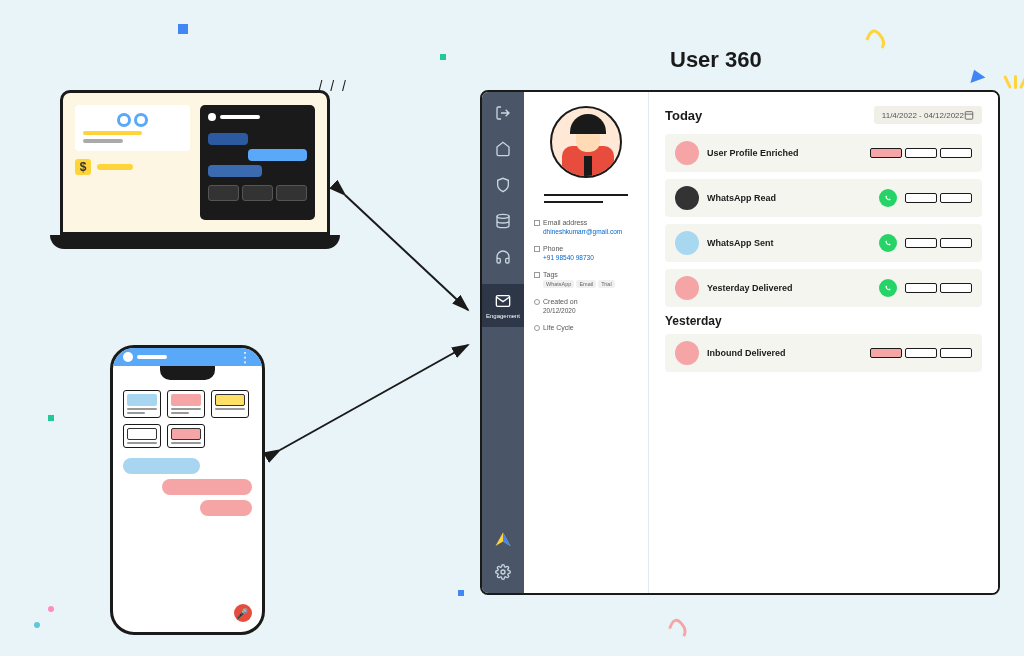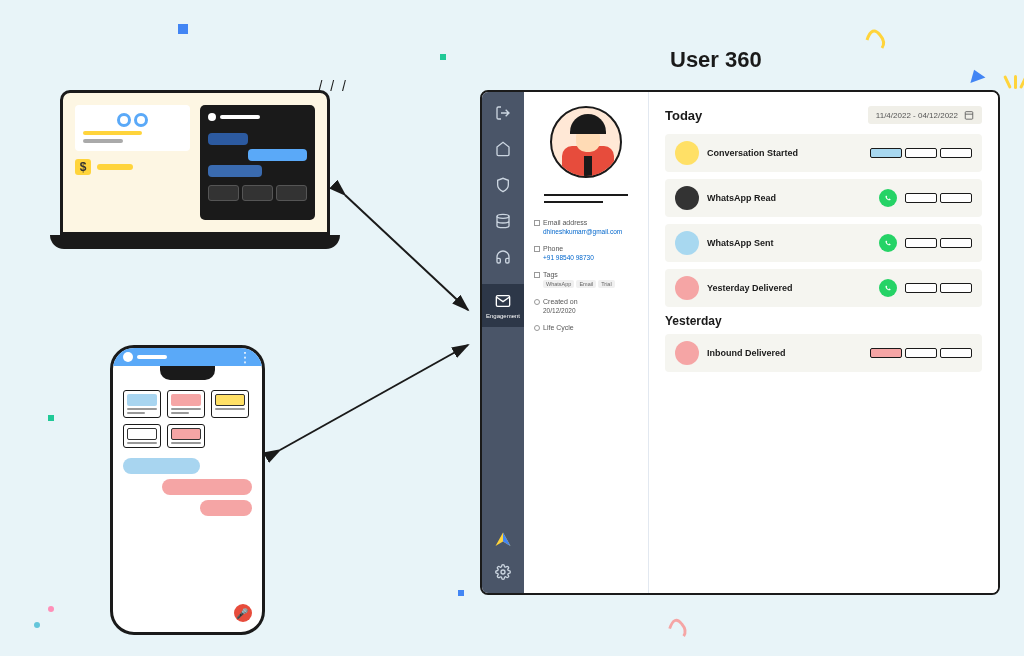--- a/index.html
+++ b/index.html
@@ -83,21 +83,21 @@
 .field-row { display: flex; align-items: center; gap: 3px; }
 .field-icon { width: 6px; height: 6px; border: 1px solid #999; }
 .field-label { color: #555; }
 .field-value { color: #0066cc; font-size: 6.5px; padding-left: 9px; }
 .field-tags { display: flex; gap: 2px; flex-wrap: wrap; padding-left: 9px; }
 .tag-chip { background: #f0f0f0; border-radius: 2px; padding: 1px 3px; font-size: 5.5px; color: #666; }
 
 .timeline-panel { flex: 1; padding: 14px 16px; background: #fff; overflow: hidden; }
 .timeline-header { display: flex; justify-content: space-between; align-items: center; margin-bottom: 10px; }
 .section-title { font-size: 13px; font-weight: 700; color: #1a1a1a; }
-.date-picker { display: flex; align-items: center; gap: 6px; background: #f0efe8; border-radius: 3px; padding: 4px 8px; font-size: 8px; color: #555; cursor: pointer; }
+.date-picker { display: flex; align-items: center; background: #f0efe8; border-radius: 3px; padding: 4px 8px; font-size: 8px; color: #555; cursor: pointer; }
 .cal-icon { width: 10px; height: 10px; }
 
 .event-row { display: flex; align-items: center; gap: 8px; background: #f5f5f0; border-radius: 4px; padding: 7px 10px; margin-bottom: 7px; }
 .event-dot { width: 24px; height: 24px; border-radius: 50%; flex-shrink: 0; }
 .dot-blue { background: #a8d8f0; }
 .dot-pink { background: #f5a5a5; }
 .dot-yellow { background: #ffe066; }
 .dot-dark { background: #333; }
 .event-label { font-size: 9px; font-weight: 600; color: #1a1a1a; flex: 1; }
 .wa-icon { width: 18px; height: 18px; background: #25d366; border-radius: 50%; display: flex; align-items: center; justify-content: center; }
@@ -336,24 +336,24 @@
       <div class="date-picker">
         <span>11/4/2022 - 04/12/2022</span>
         <svg class="cal-icon" viewBox="0 0 24 24">
             <rect x="3" y="4" width="18" height="18" rx="2" stroke="#555" fill="none" stroke-width="2"></rect>
             <line x1="3" y1="10" x2="21" y2="10" stroke="#555" stroke-width="2"></line>
           </svg>
       </div>
     </div>
     <div id="today-events">
         <div class="event-row">
-          <div class="event-dot dot-yellow"></div>
-          <div class="event-label">Conversation Started</div>
+          <div class="event-dot dot-pink"></div>
+          <div class="event-label">User Profile Enriched</div>
           <div class="event-bars">
-            <div class="ebar eb-blue"></div>
+            <div class="ebar eb-red"></div>
             <div class="ebar"></div>
             <div class="ebar"></div>
           </div>
         </div>
         <div class="event-row">
           <div class="event-dot dot-dark"></div>
           <div class="event-label">WhatsApp Read</div>
           <div class="wa-icon">
             <svg viewBox="0 0 24 24">
               <path d="M17.472 14.382c-.297-.149-1.758-.867-2.03-.967-.273-.099-.471-.148-.67.15-.197.297-.767.966-.94 1.164-.173.199-.347.223-.644.075-.297-.15-1.255-.463-2.39-1.475-.883-.788-1.48-1.761-1.653-2.059-.173-.297-.018-.458.13-.606.134-.133.298-.347.446-.52.149-.174.198-.298.298-.497.099-.198.05-.371-.025-.52-.075-.149-.669-1.612-.916-2.207-.242-.579-.487-.5-.669-.51-.173-.008-.371-.01-.57-.01-.198 0-.52.074-.792.372-.272.297-1.04 1.016-1.04 2.479 0 1.462 1.065 2.875 1.213 3.074.149.198 2.096 3.2 5.077 4.487.709.306 1.262.489 1.694.625.712.227 1.36.195 1.871.118.571-.085 1.758-.719 2.006-1.413.248-.694.248-1.289.173-1.413-.074-.124-.272-.198-.57-.347z"></path>

